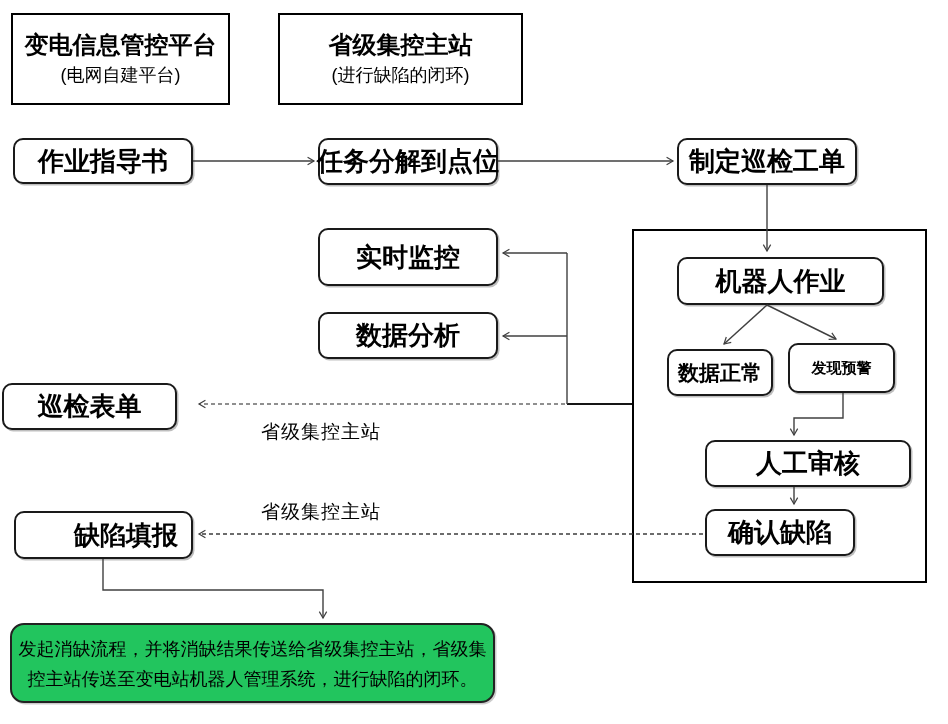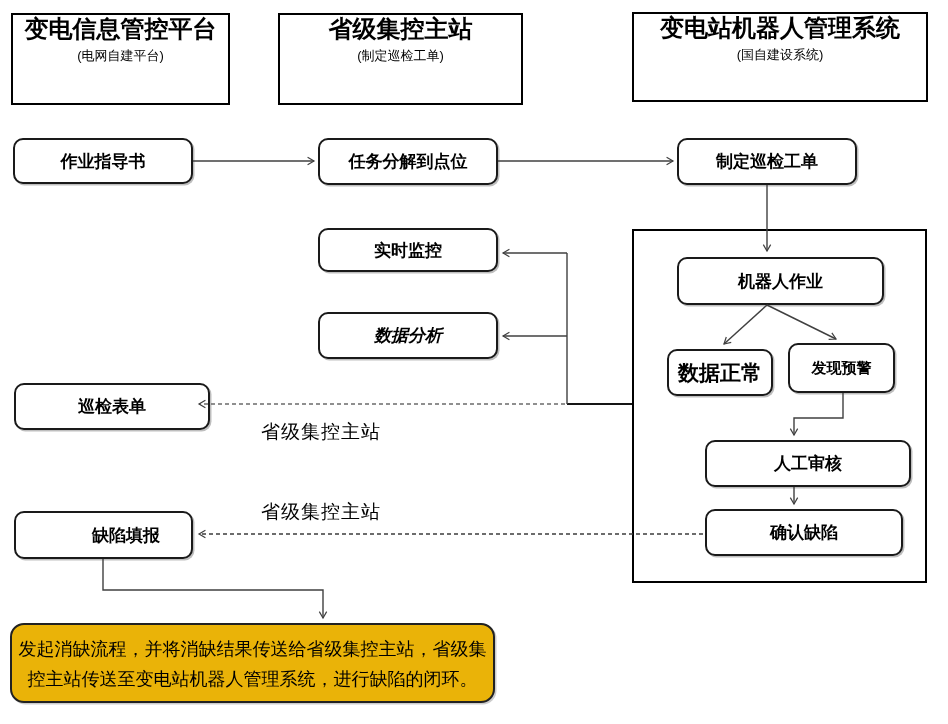--- a/index.html
+++ b/index.html
@@ -2,77 +2,73 @@
 <html><head>
 <meta charset="utf-8">
 <style>
   html,body{margin:0;padding:0;background:#ffffff;}
   #canvas{
     position:relative;width:948px;height:724px;background:#ffffff;
     font-family:"Liberation Sans",sans-serif;color:#000;overflow:hidden;
   }
   .platform{
     position:absolute;border:2px solid #000;background:#fff;
-    display:flex;flex-direction:column;align-items:center;
+    display:flex;flex-direction:column;align-items:center;justify-content:center;
     text-align:center;box-sizing:border-box;
   }
   .platform .t{font-weight:bold;font-size:24px;line-height:1.2;}
-  .platform .s{font-size:13px;margin-top:3px;}
+  .platform .s{font-size:18px;margin-top:3px;}
   .node{
     position:absolute;border:2px solid #1a1a1a;border-radius:10px;background:#fff;
     display:flex;align-items:center;justify-content:center;
-    font-weight:bold;font-size:17px;box-sizing:border-box;
+    font-weight:bold;font-size:26px;box-sizing:border-box;
     box-shadow:1.5px 1.5px 0 rgba(110,110,110,.45);
     white-space:nowrap;
   }
   .bigbox{
     position:absolute;border:2px solid #000;background:transparent;box-sizing:border-box;
   }
   .edge-label{position:absolute;font-size:19px;letter-spacing:1px;}
   .note{
-    position:absolute;border:2px solid #222;border-radius:14px;background:#eab308;
+    position:absolute;border:2px solid #222;border-radius:14px;background:#22c55e;
     box-sizing:border-box;font-size:18px;line-height:1.68;text-align:center;
     padding:9px 5px;box-shadow:1.5px 1.5px 0 rgba(110,110,110,.35);
   }
   svg.connectors{position:absolute;left:0;top:0;pointer-events:none;}
 </style>
 </head>
 <body>
 
 <div id="canvas">
 
   <div class="platform" style="left:11px;top:13px;width:219px;height:92px;">
     <div class="t">变电信息管控平台</div>
     <div class="s">(电网自建平台)</div>
   </div>
   <div class="platform" style="left:278px;top:13px;width:245px;height:92px;">
     <div class="t">省级集控主站</div>
-    <div class="s">(制定巡检工单)</div>
-  </div>
-  <div class="platform" style="left:632px;top:12px;width:296px;height:90px;">
-    <div class="t">变电站机器人管理系统</div>
-    <div class="s">(国自建设系统)</div>
+    <div class="s">(进行缺陷的闭环)</div>
   </div>
 
   <div class="bigbox" style="left:632px;top:229px;width:295px;height:354px;"></div>
 
   <div class="node" style="left:13px;top:138px;width:180px;height:46px;">作业指导书</div>
   <div class="node" style="left:677px;top:138px;width:180px;height:47px;">制定巡检工单</div>
   <div class="node" style="left:318px;top:138px;width:180px;height:47px;">任务分解到点位</div>
 
-  <div class="node" style="left:318px;top:228px;width:180px;height:44px;">实时监控</div>
-  <div class="node" style="left:318px;top:312px;width:180px;height:47px;font-style:italic;">数据分析</div>
+  <div class="node" style="left:318px;top:228px;width:180px;height:58px;">实时监控</div>
+  <div class="node" style="left:318px;top:312px;width:180px;height:47px;">数据分析</div>
 
   <div class="node" style="left:677px;top:257px;width:207px;height:48px;">机器人作业</div>
   <div class="node" style="left:667px;top:349px;width:106px;height:47px;font-size:21px;">数据正常</div>
   <div class="node" style="left:788px;top:343px;width:107px;height:50px;font-size:15px;">发现预警</div>
   <div class="node" style="left:705px;top:440px;width:206px;height:47px;">人工审核</div>
-  <div class="node" style="left:705px;top:509px;width:198px;height:47px;">确认缺陷</div>
+  <div class="node" style="left:705px;top:509px;width:150px;height:47px;">确认缺陷</div>
 
-  <div class="node" style="left:14px;top:383px;width:196px;height:47px;">巡检表单</div>
+  <div class="node" style="left:2px;top:383px;width:175px;height:47px;">巡检表单</div>
   <div class="node" style="left:14px;top:511px;width:179px;height:48px;padding-left:45px;">缺陷填报</div>
 
   <div class="edge-label" style="left:261px;top:419px;">省级集控主站</div>
   <div class="edge-label" style="left:261px;top:499px;">省级集控主站</div>
 
   <div class="note" style="left:10px;top:623px;width:485px;height:80px;">发起消缺流程，并将消缺结果传送给省级集控主站，省级集控主站传送至变电站机器人管理系统，进行缺陷的闭环。</div>
 
   <svg class="connectors" width="948" height="724" viewBox="0 0 948 724">
     <defs>
       <marker id="arr" viewBox="0 0 12 12" refX="10" refY="6" markerWidth="11" markerHeight="11" orient="auto" markerUnits="userSpaceOnUse">

